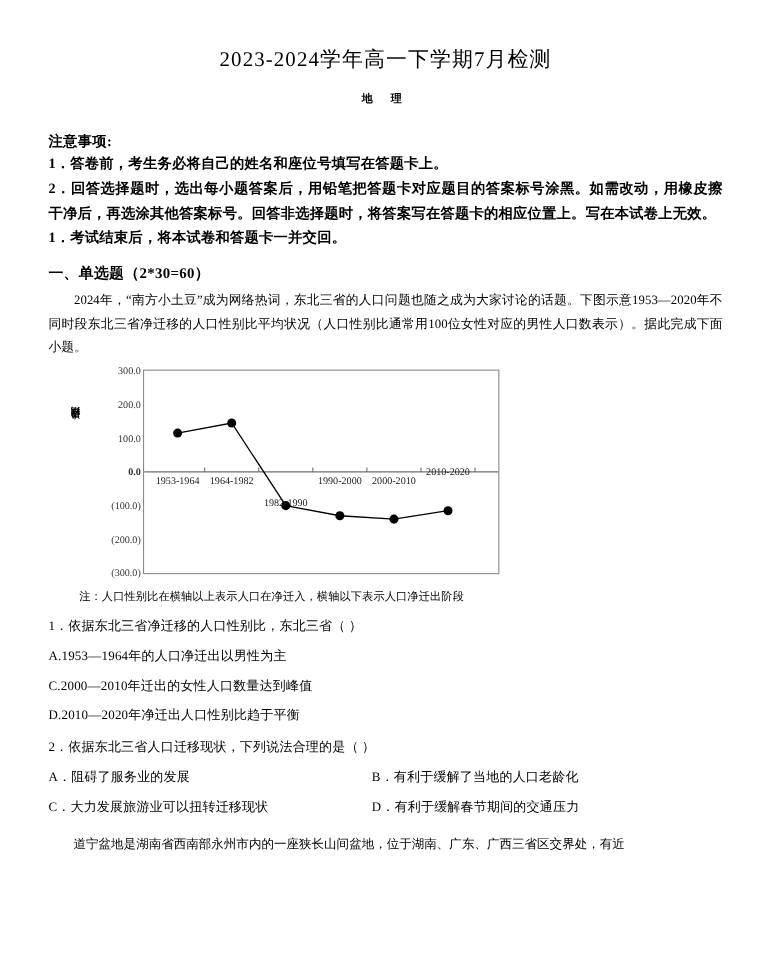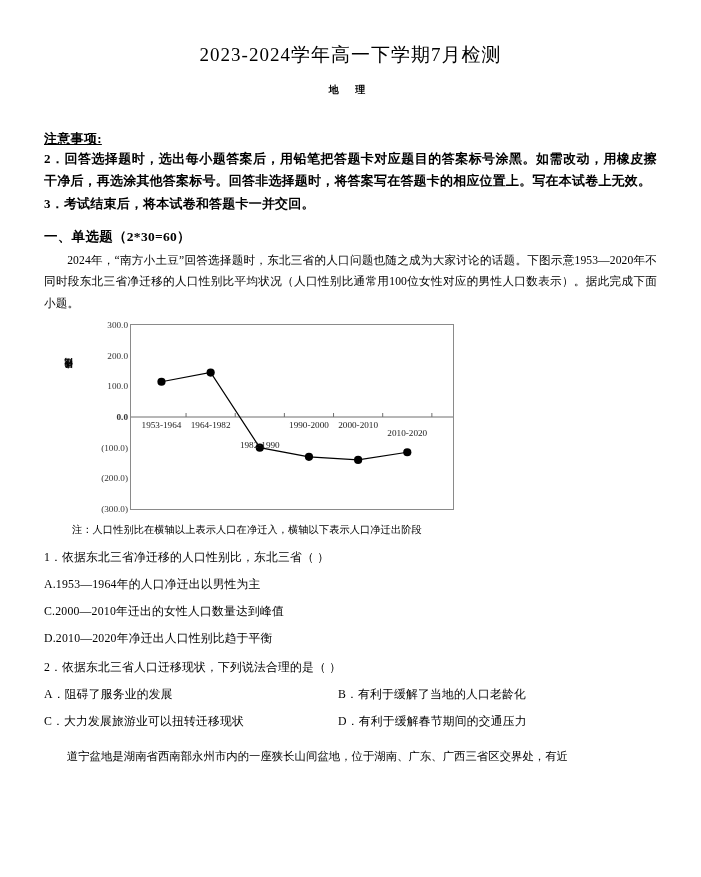--- a/index.html
+++ b/index.html
@@ -33,23 +33,22 @@
   .doc-subject {
     text-align: center;
     font-size: 10px;
     font-weight: bold;
     letter-spacing: 7px;
     margin-top: 16px;
   }
   .notice-heading {
     font-size: 13px;
     font-weight: bold;
-    margin-top: 33px;
+    margin-top: 23px;
     letter-spacing: 0.3px;
-    text-decoration: underline;
   }
   .notice-item {
     font-size: 13px;
     font-weight: bold;
     line-height: 1.72;
     letter-spacing: 0.2px;
     text-align: justify;
   }
   .section-heading {
     font-size: 13.5px;
@@ -155,25 +154,26 @@
 </style>
 </head>
 <body>
 
 <div class="page">
 
   <div class="doc-title">2023-2024学年高一下学期7月检测</div>
   <div class="doc-subject">地 理</div>
 
   <div class="notice-heading">注意事项:</div>
+  <div class="notice-item">1．答卷前，考生务必将自己的姓名和座位号填写在答题卡上。</div>
   <div class="notice-item">2．回答选择题时，选出每小题答案后，用铅笔把答题卡对应题目的答案标号涂黑。如需改动，用橡皮擦干净后，再选涂其他答案标号。回答非选择题时，将答案写在答题卡的相应位置上。写在本试卷上无效。</div>
-  <div class="notice-item">3．考试结束后，将本试卷和答题卡一并交回。</div>
+  <div class="notice-item">1．考试结束后，将本试卷和答题卡一并交回。</div>
 
   <div class="section-heading">一、单选题（2*30=60）</div>
-  <div class="para">2024年，“南方小土豆”回答选择题时，东北三省的人口问题也随之成为大家讨论的话题。下图示意1953—2020年不同时段东北三省净迁移的人口性别比平均状况（人口性别比通常用100位女性对应的男性人口数表示）。据此完成下面小题。</div>
+  <div class="para">2024年，“南方小土豆”成为网络热词，东北三省的人口问题也随之成为大家讨论的话题。下图示意1953—2020年不同时段东北三省净迁移的人口性别比平均状况（人口性别比通常用100位女性对应的男性人口数表示）。据此完成下面小题。</div>
 
   <div class="chart-wrap">
     <div class="chart-ylabel">净迁移人口性别比</div>
     <div class="ytick-col" id="ytick-col">
         <div class="chart-ytick" style="top: 5px;">300.0</div>
         <div class="chart-ytick" style="top: 35.6667px;">200.0</div>
         <div class="chart-ytick" style="top: 66.3333px;">100.0</div>
         <div class="chart-ytick" style="top: 97px; font-weight: bold;">0.0</div>
         <div class="chart-ytick" style="top: 127.667px;">(100.0)</div>
         <div class="chart-ytick" style="top: 158.333px;">(200.0)</div>
@@ -196,21 +196,21 @@
           <circle cx="227.12061068702292" cy="134.93333333333334" r="4.1" fill="#000000"></circle>
           <circle cx="276.2809160305344" cy="127.26666666666667" r="4.1" fill="#000000"></circle>
         </svg>
     </div>
     <div id="xtick-col">
         <div class="chart-xtick" style="left: 99.4794px; top: 100px;">1953-1964</div>
         <div class="chart-xtick" style="left: 148.64px; top: 100px;">1964-1982</div>
         <div class="chart-xtick" style="left: 197.8px; top: 100px; margin-top: 20px;">1982-1990</div>
         <div class="chart-xtick" style="left: 246.96px; top: 100px;">1990-2000</div>
         <div class="chart-xtick" style="left: 296.121px; top: 100px;">2000-2010</div>
-        <div class="chart-xtick" style="left: 345.281px; top: 108px;">2010-2020</div>
+        <div class="chart-xtick" style="left: 345.281px; top: 92px;">2010-2020</div>
       </div>
   </div>
 
   <div class="chart-note">注：人口性别比在横轴以上表示人口在净迁入，横轴以下表示人口净迁出阶段</div>
 
   <div class="q-stem">1．依据东北三省净迁移的人口性别比，东北三省（    ）</div>
   <div class="q-opt">A.1953—1964年的人口净迁出以男性为主</div>
   <div class="q-opt">C.2000—2010年迁出的女性人口数量达到峰值</div>
   <div class="q-opt">D.2010—2020年净迁出人口性别比趋于平衡</div>
 

